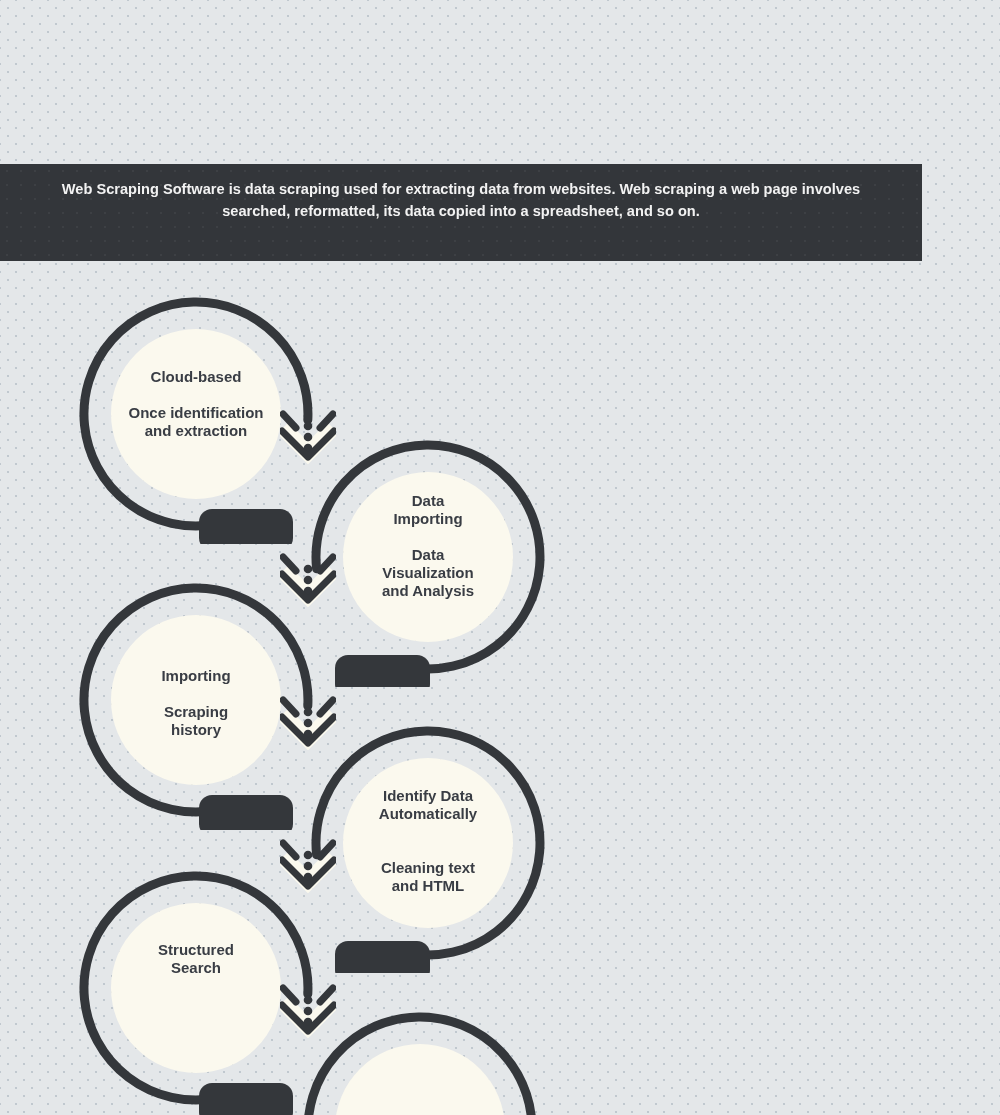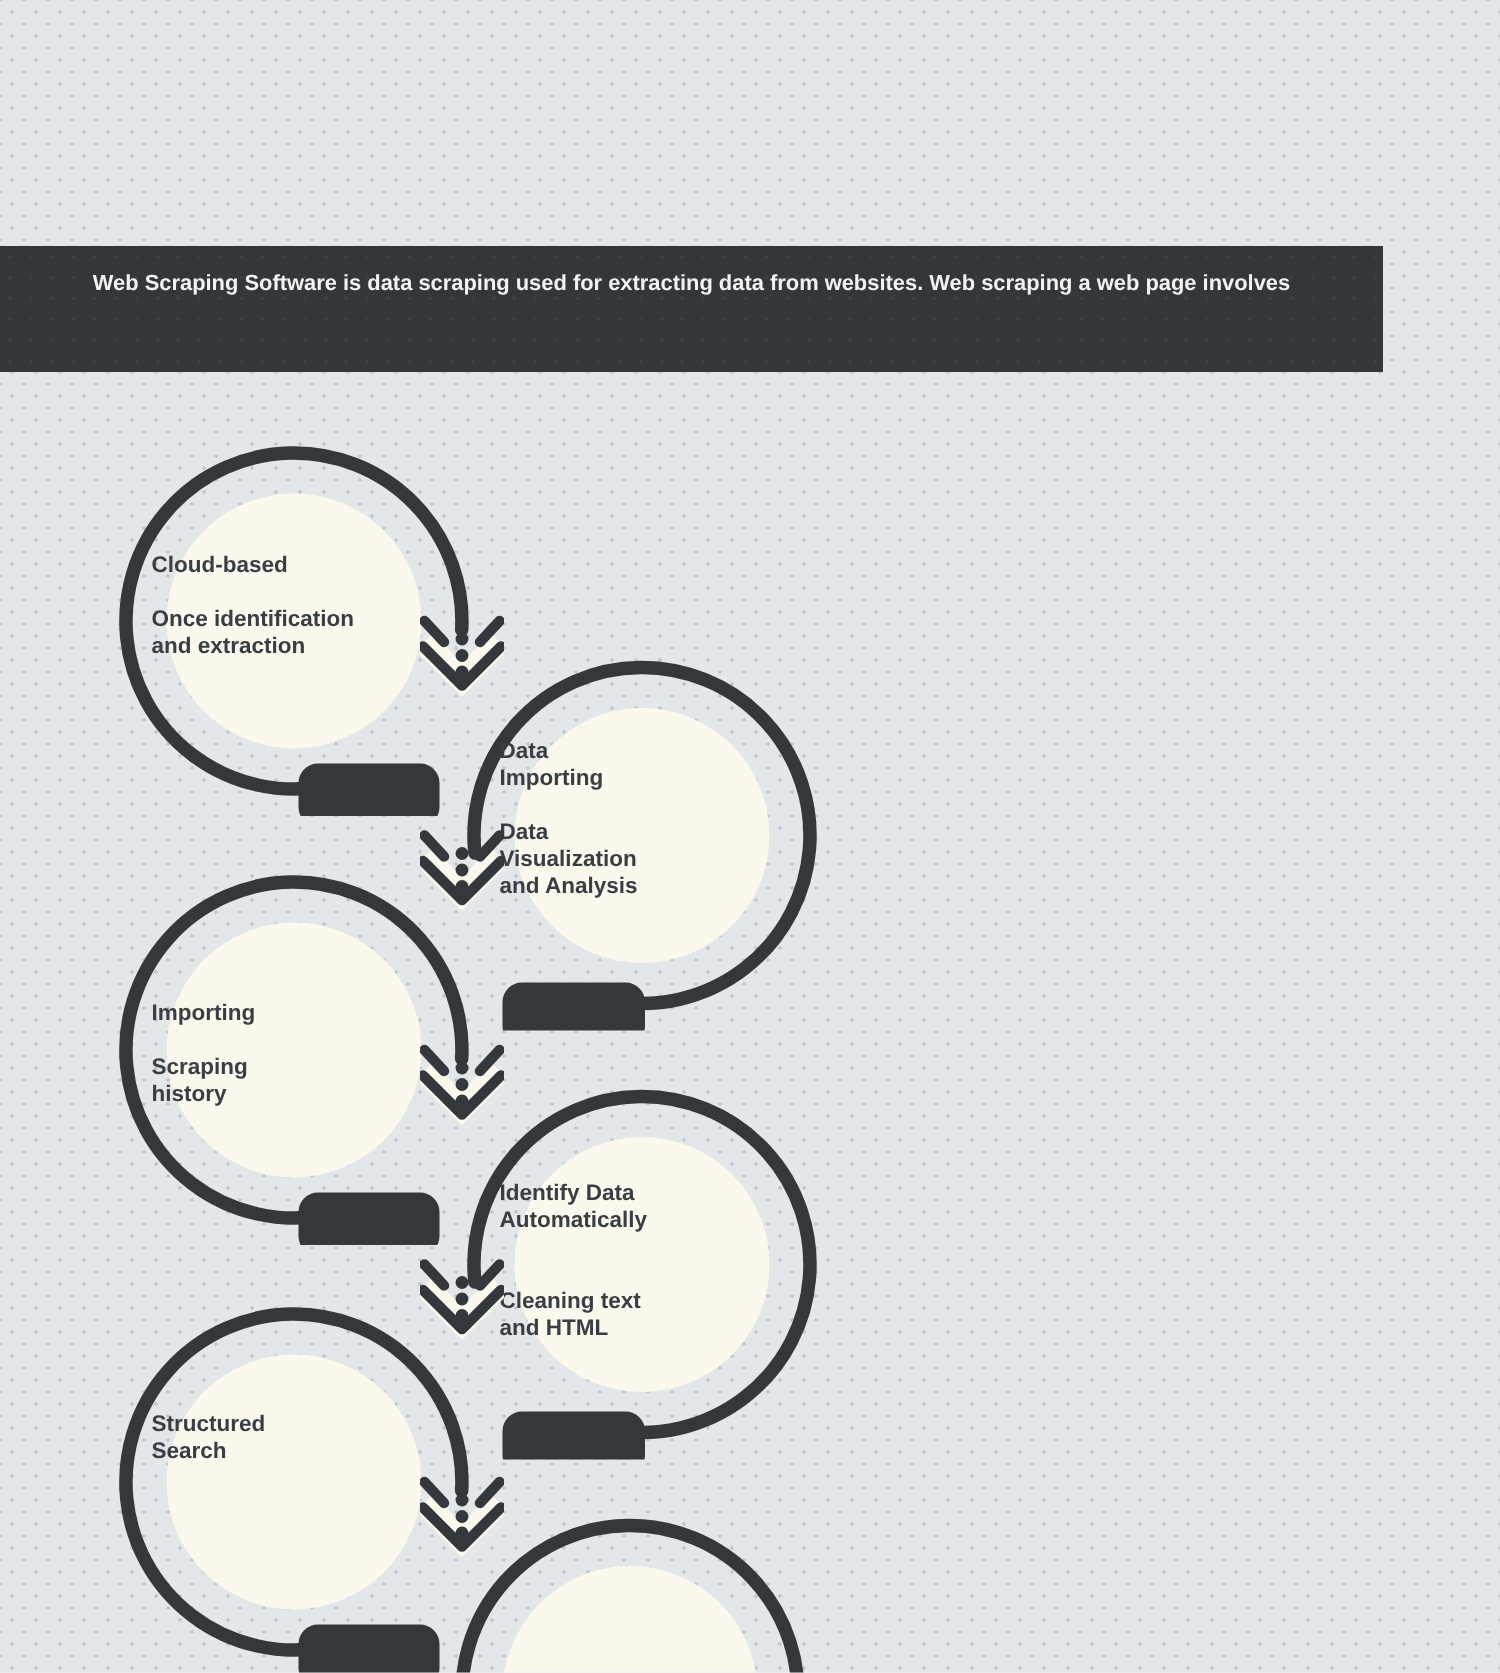--- a/index.html
+++ b/index.html
@@ -19,48 +19,49 @@
     background-image: radial-gradient(rgba(90,95,100,.07) 1px, transparent 1.4px);
     background-size:14px 14px;
   }
   .title {
     position:absolute; left:30px; top:34px; margin:0;
     font-size:58px; line-height:64px; font-weight:700;
     letter-spacing:-1px; color:#35383b; white-space:nowrap;
   }
   .plane { position:absolute; left:748px; top:16px; }
   .intro {
-    position:absolute; left:0; top:164px; width:922px; height:84px;
+    position:absolute; left:0; top:164px; width:922px; height:97px;
     background-color:#33363a;
     background-image: radial-gradient(rgba(255,255,255,.05) 1px, transparent 1.4px);
     background-size:14px 14px;
     box-sizing:border-box; padding-top:15px;
   }
   .intro .line {
     text-align:center; white-space:nowrap;
     color:#f2f2f2; font-size:14.6px; font-weight:700; line-height:21.5px;
   }
   .node { position:absolute; width:260px; height:260px; }
   .node svg { display:block; }
   .node-text {
-    position:absolute; width:190px; 
+    position:absolute; width:190px; text-align:center;
     color:#393d44; font-size:15px; font-weight:700;
   }
   .node-text .line { line-height:18px; white-space:nowrap; }
   .node-text .line.blank { height:18px; }
   .arrow { position:absolute; width:56px; height:60px; }
 </style>
 </head>
 <body>
 
 <div class="stage">
 
 
   <div class="intro">
       <div class="line">Web Scraping Software is data scraping used for extracting data from websites.  Web scraping a web page involves</div>
+      <div class="line">searched, reformatted, its data copied into a spreadsheet, and so on.</div>
     </div>
 
   <div id="flow">
       <div class="node" style="left: 66px; top: 284px;">
         <svg width="260" height="260" viewBox="0 0 260 260">
           <circle cx="130" cy="130" r="85" fill="#fbf9ee"></circle>
           <path d="M149.4,240.3 A112,112 0 1 1 241.8,135.9" fill="none" stroke="#34373b" stroke-width="9" stroke-linecap="round"></path>
           <rect x="133" y="225" width="94" height="42" rx="13" fill="#34373b"></rect>
         </svg>
       </div>

